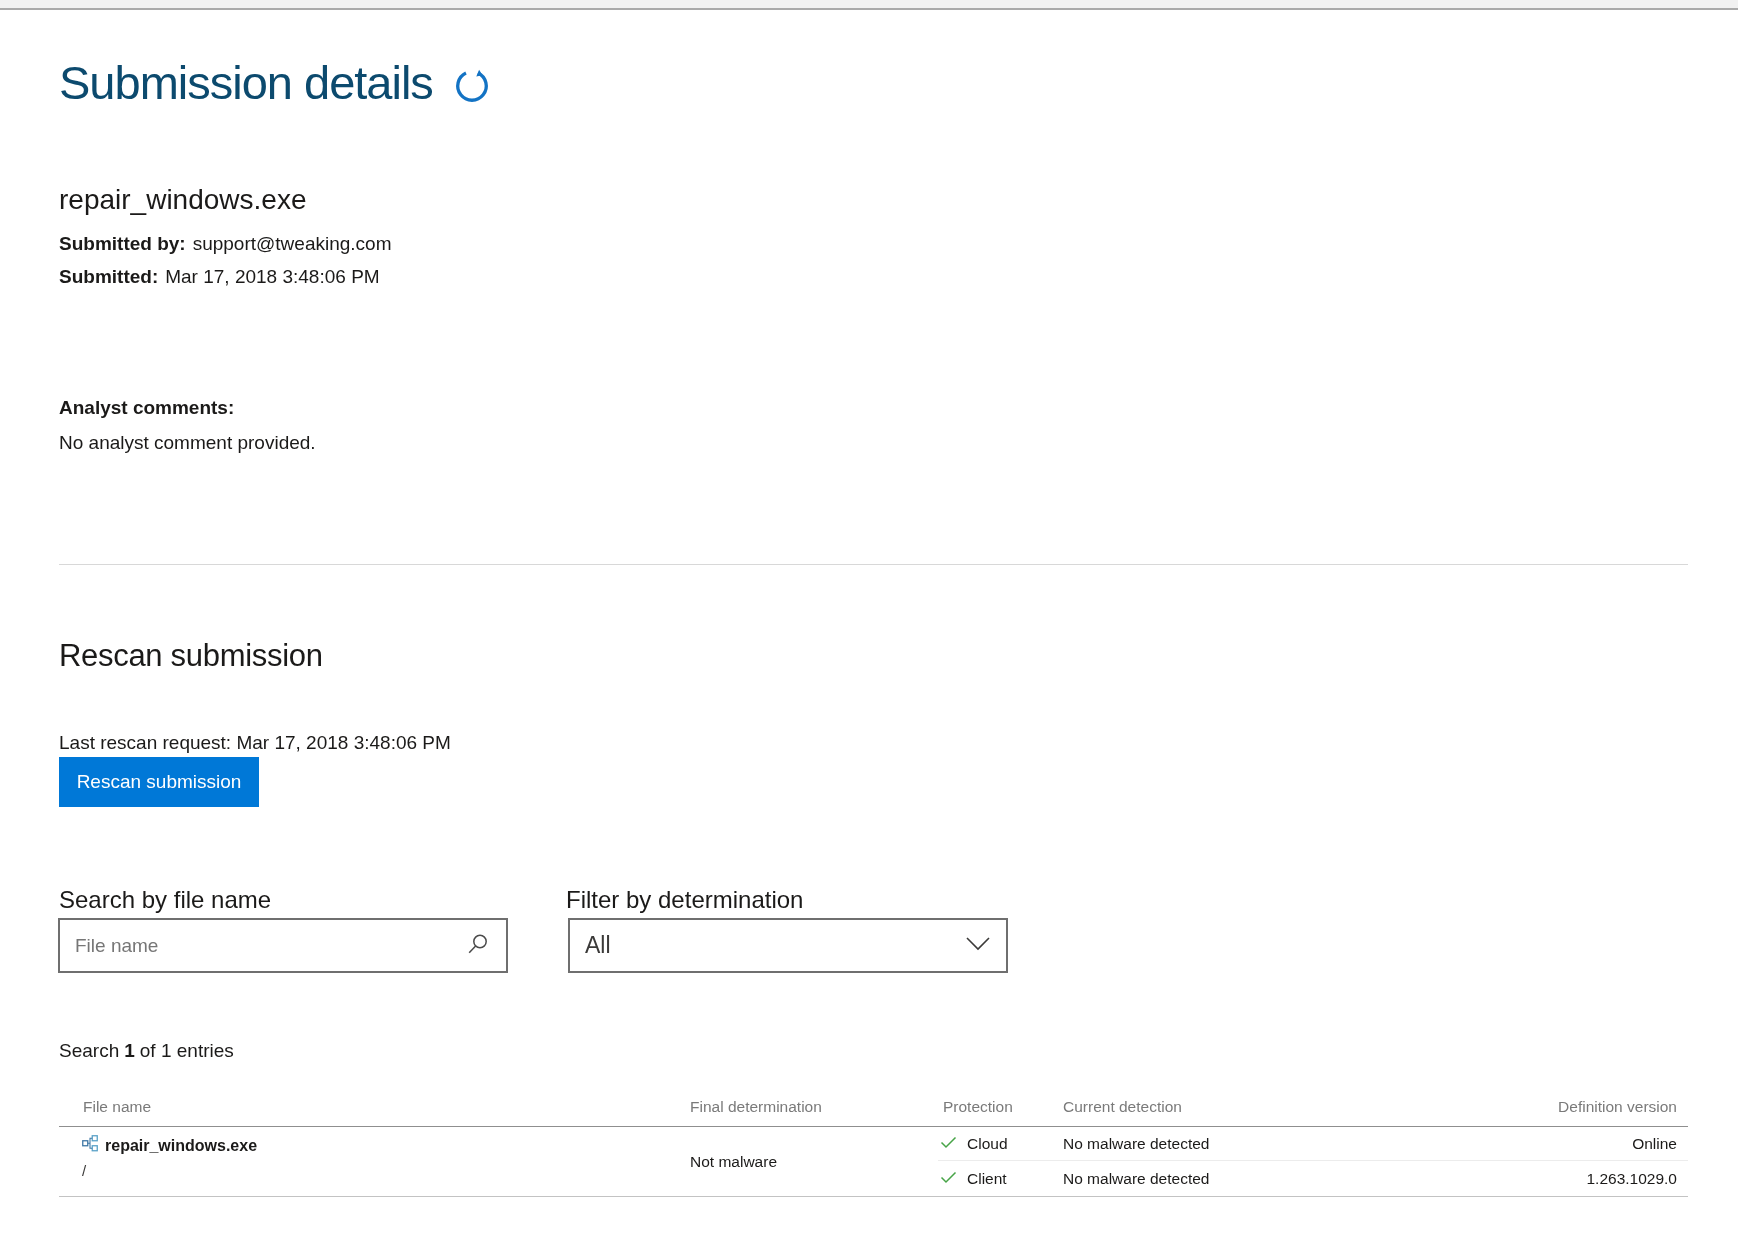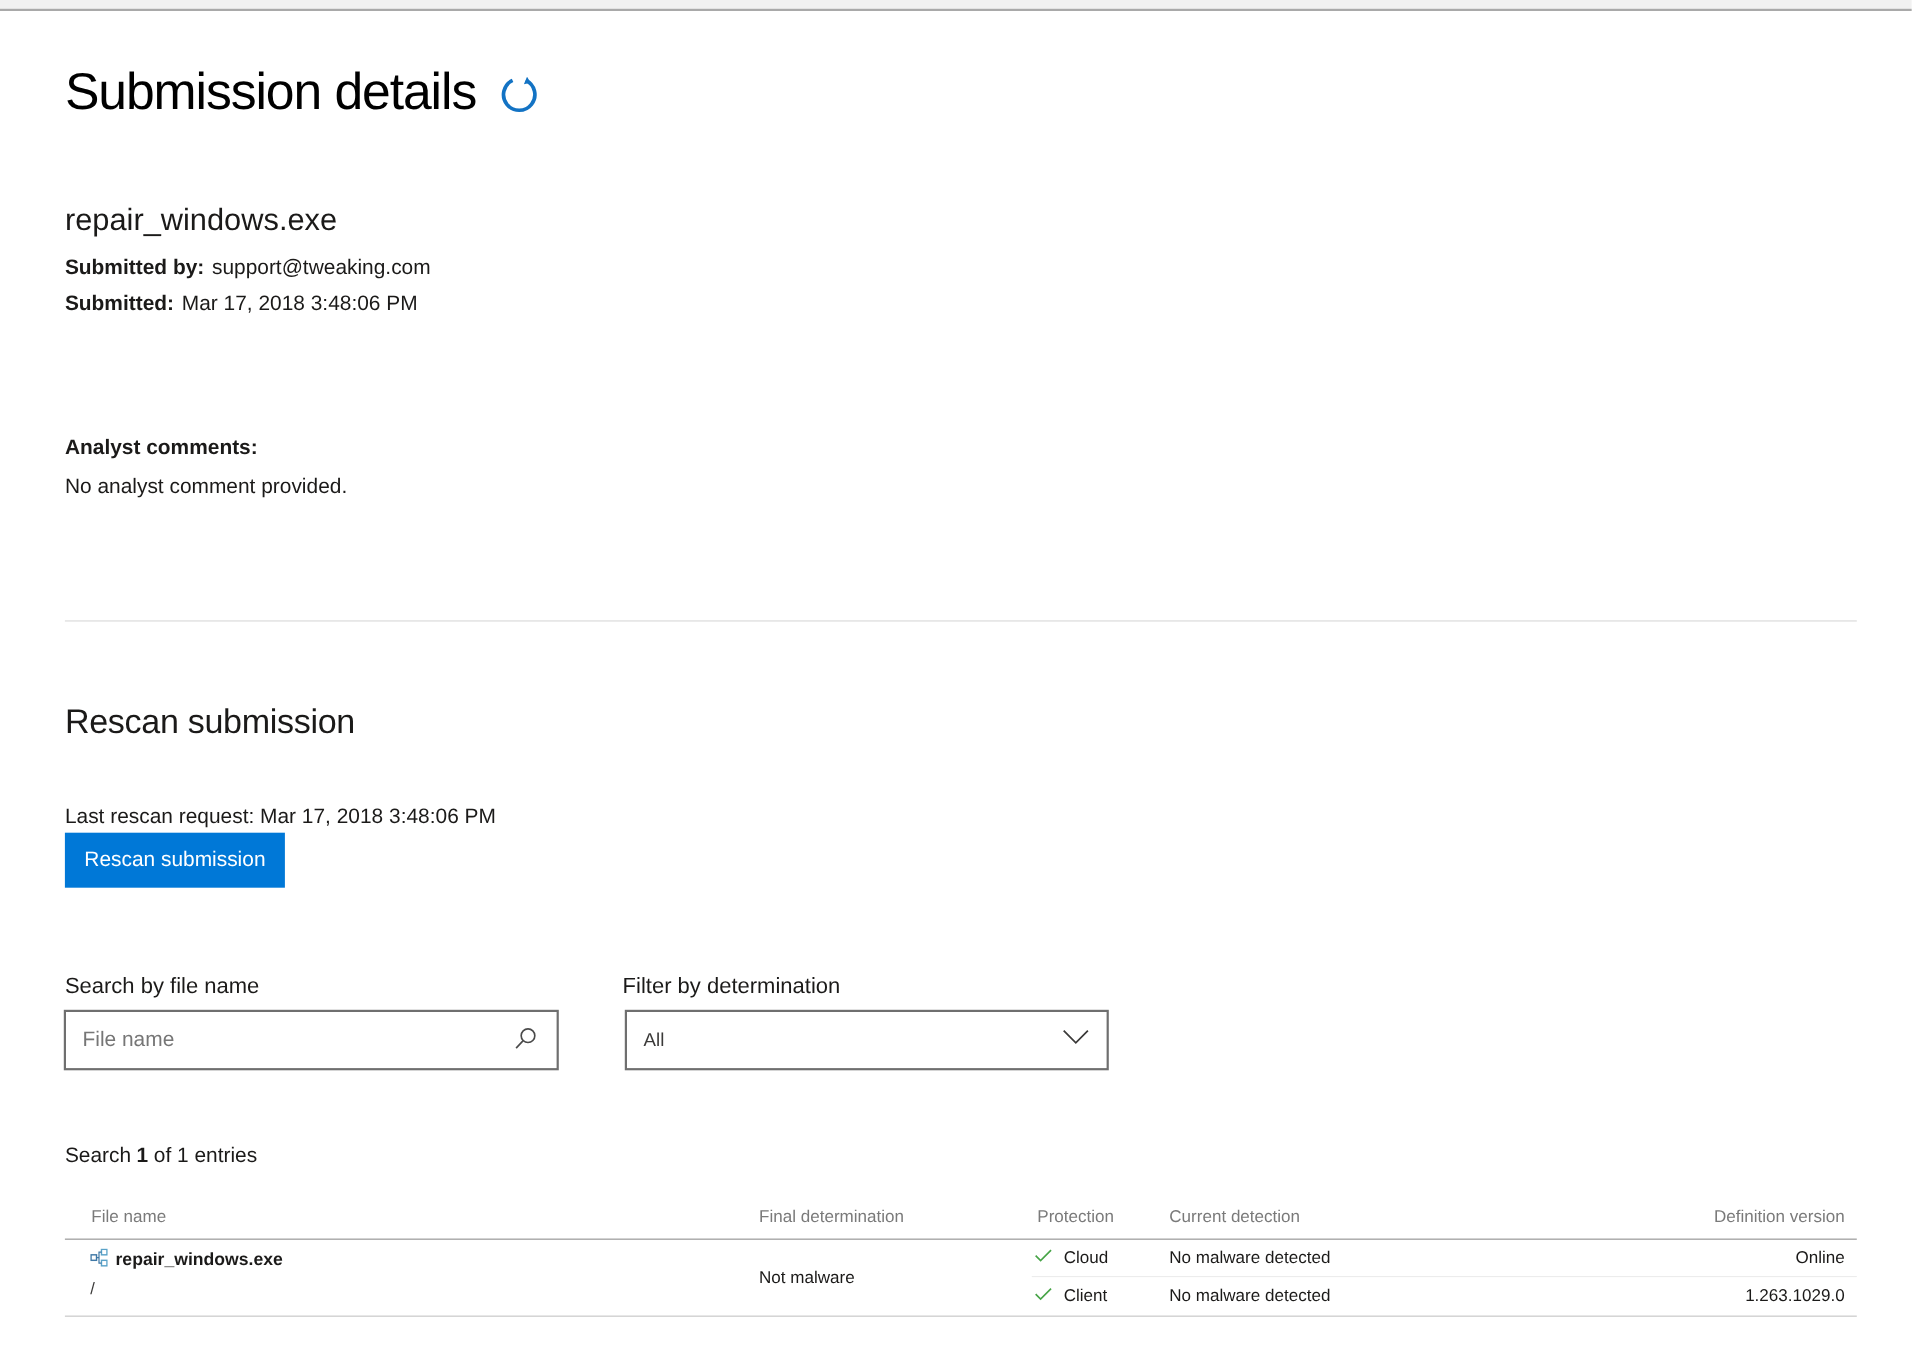--- a/index.html
+++ b/index.html
@@ -5,21 +5,21 @@
   html,body{margin:0;padding:0;background:#fff;}
   body{
     width:1738px;height:1246px;position:relative;overflow:hidden;
     font-family:"Liberation Sans",sans-serif;color:#1b1a19;
     -webkit-font-smoothing:antialiased;
   }
   .topbar{position:absolute;top:0;left:0;width:1738px;height:8px;background:#f1f1f1;border-bottom:2px solid #a9a9a9;}
 
   
   .page-title-wrap{position:absolute;left:59px;top:56px;display:flex;align-items:center;gap:20px;}
-  .page-title{font-size:47px;font-weight:300;color:#000000;letter-spacing:-1px;line-height:1.15;margin:0;}
+  .page-title{font-size:47px;font-weight:300;color:#0c4a6e;letter-spacing:-1px;line-height:1.15;margin:0;}
   .refresh-btn{background:none;border:none;padding:0;cursor:pointer;margin-top:8px;display:block;}
 
   
   .file-title{position:absolute;left:59px;top:184px;font-size:28px;font-weight:400;color:#1b1a19;margin:0;}
   .meta{position:absolute;left:59px;top:228px;font-size:19px;line-height:32.5px;}
   .meta .lbl{font-weight:700;margin-right:7px;}
   .analyst{position:absolute;left:59px;top:397px;font-size:19px;}
   .analyst .lbl{font-weight:700;display:block;margin-bottom:13px;}
   .divider{position:absolute;left:59px;top:564px;width:1629px;height:1px;background:#d8d8d8;}
 
@@ -27,40 +27,40 @@
   .rescan-heading{position:absolute;left:59px;top:638px;font-size:31px;font-weight:400;margin:0;letter-spacing:-0.3px;}
   .rescan-last{position:absolute;left:59px;top:732px;font-size:19px;}
   .rescan-button{
     position:absolute;left:59px;top:757px;width:200px;height:50px;
     background:#0078d7;color:#fff;border:none;font-size:19px;
     font-family:"Liberation Sans",sans-serif;cursor:pointer;
     display:flex;align-items:center;justify-content:center;
   }
 
   
-  .field-label{position:absolute;top:886px;font-size:20px;color:#1b1a19;}
+  .field-label{position:absolute;top:886px;font-size:24px;color:#1b1a19;}
   .lbl-search{left:59px;}
   .lbl-filter{left:566px;}
   .search-box{
     position:absolute;left:58px;top:918px;width:450px;height:55px;
     border:2px solid #6f6f6f;box-sizing:border-box;background:#fff;
     display:flex;align-items:center;
   }
   .search-box input{
     flex:1;border:none;outline:none;font-size:19px;padding:0 0 0 15px;
     font-family:"Liberation Sans",sans-serif;color:#1b1a19;background:transparent;height:100%;
   }
   .search-box input::placeholder{color:#767676;}
   .search-icon-btn{background:none;border:none;padding:0 16px 0 8px;cursor:pointer;display:flex;align-items:center;}
   .dropdown{
     position:absolute;left:568px;top:918px;width:440px;height:55px;
     border:2px solid #6f6f6f;box-sizing:border-box;background:#fff;cursor:pointer;
     display:flex;align-items:center;justify-content:space-between;padding:0 15px;
   }
-  .dropdown .value{font-size:17px;color:#3b3a39;}
+  .dropdown .value{font-size:23px;color:#3b3a39;}
 
   
   .showing{position:absolute;left:59px;top:1040px;font-size:19px;}
   .showing b{margin:0 5px;}
 
   
   .table{position:absolute;left:59px;top:1090px;width:1629px;}
   .thead{position:relative;height:36px;border-bottom:1px solid #8f8f8f;font-size:15.5px;color:#7a7a7a;}
   .thead .th{position:absolute;bottom:10px;white-space:nowrap;}
   .th-file{left:24px;}

